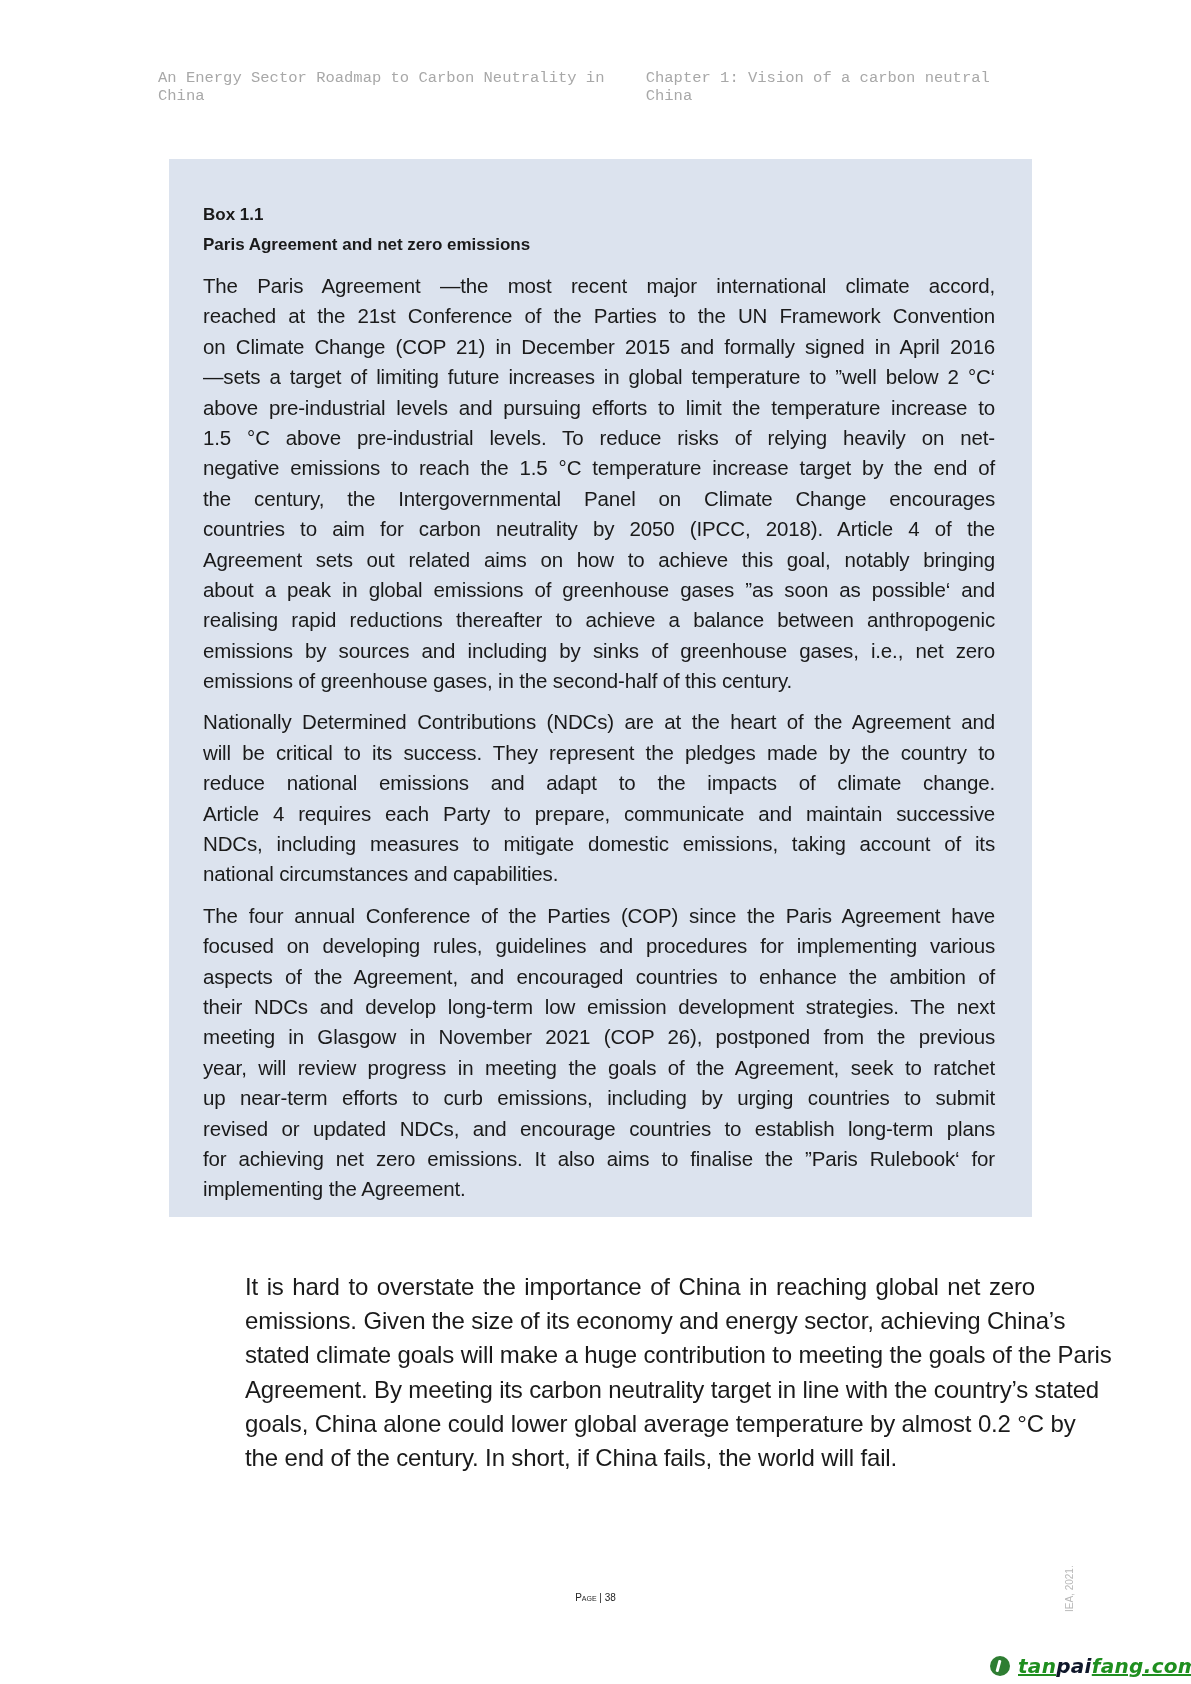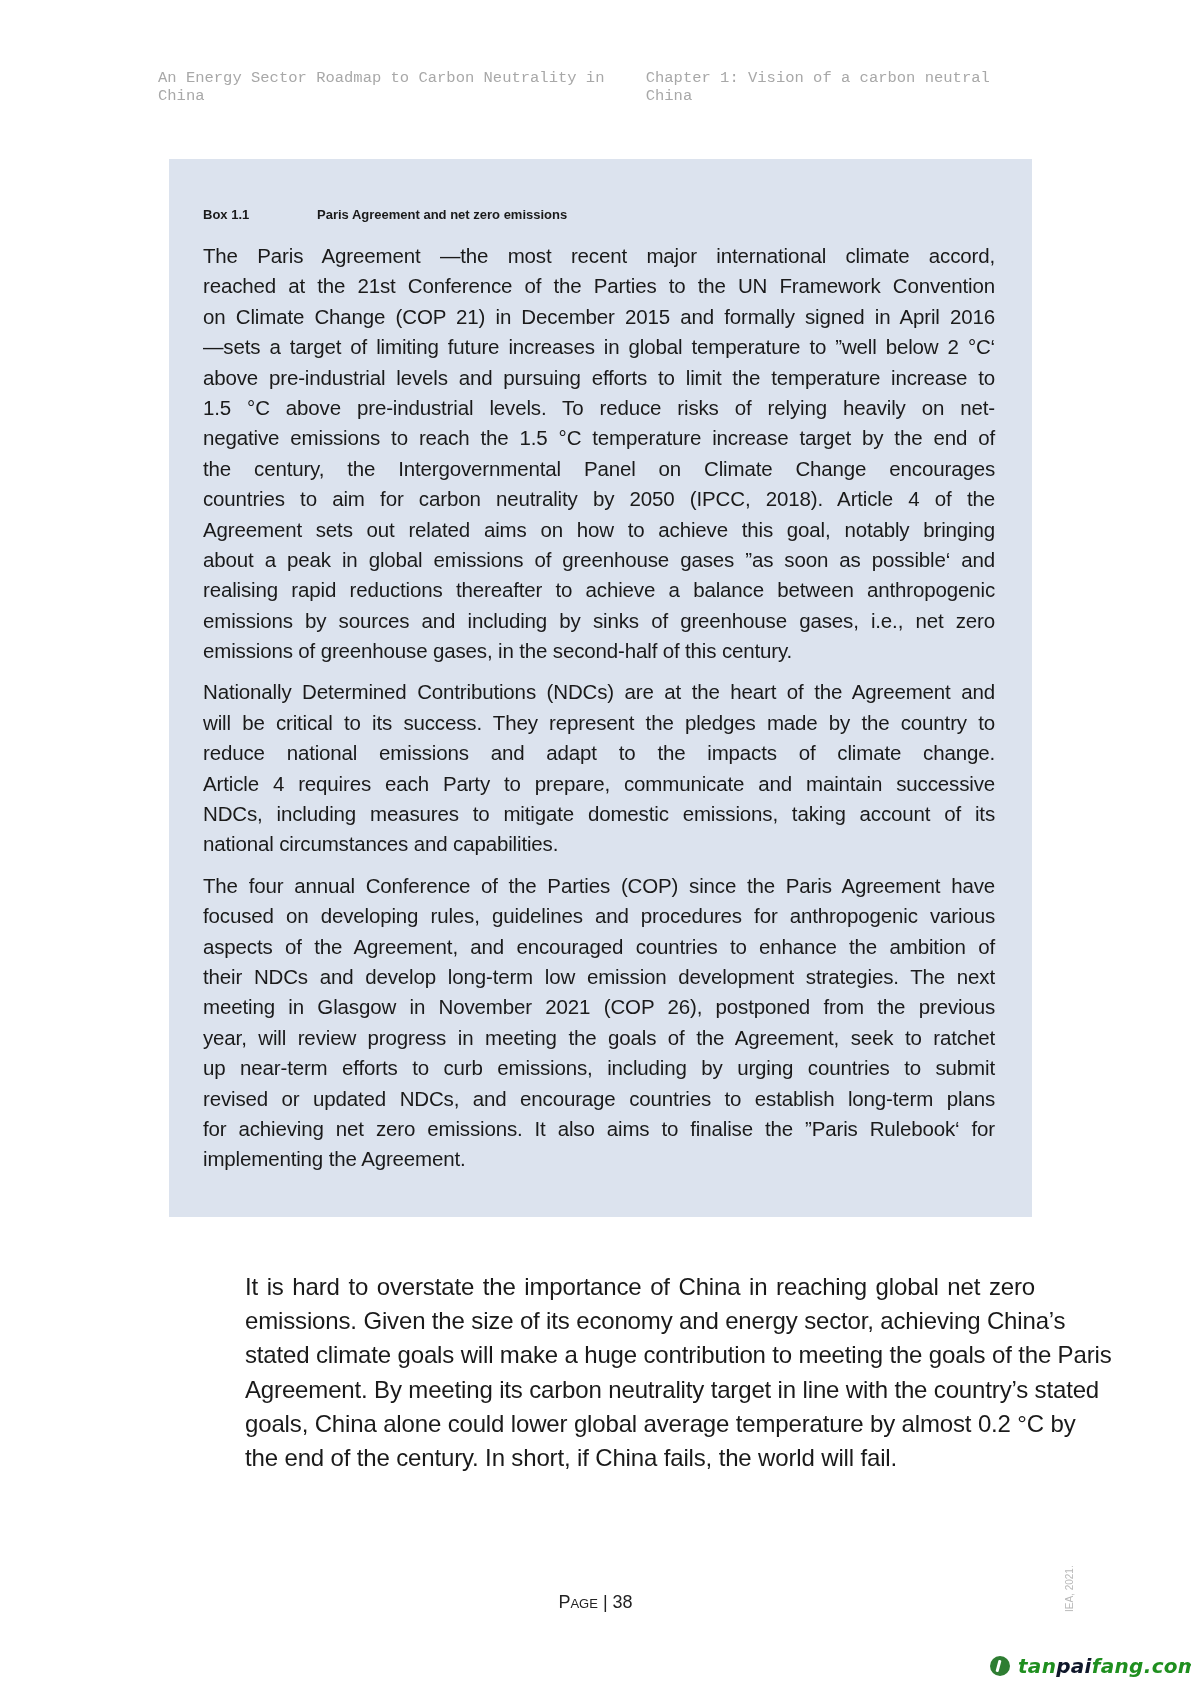--- a/index.html
+++ b/index.html
@@ -16,43 +16,44 @@
   }
   .box {
     position: absolute; left: 169px; top: 159px;
     width: 863px; height: 1058px;
     background: #dce3ee;
   }
   .box-inner {
     position: absolute; left: 34px; top: 41px; width: 792px;
   }
   .box-heading {
-    font-weight: bold; font-size: 13px; line-height: 30px;
+    font-weight: bold; font-size: 17px; line-height: 30px;
     display: flex;
+    flex-direction: column;
   }
   .box-heading .num { width: 114px; }
   .para { margin-top: 11px; }
   .box .line {
     font-size: 20.5px; line-height: 30.4px; height: 30.4px;
     text-align: justify; text-align-last: justify; white-space: nowrap;
     letter-spacing: -0.15px;
   }
   .box .line.last { text-align-last: left; }
   .body-text {
     position: absolute; left: 245px; top: 1270px; width: 790px;
   }
   .body-text .line {
     font-size: 24px; line-height: 34.2px; height: 34.2px;
     text-align: justify; text-align-last: justify; white-space: nowrap;
     letter-spacing: -0.15px;
   }
   .body-text .line.last { text-align-last: left; }
   .page-footer {
     position: absolute; top: 1592px; left: 0; width: 1191px; text-align: center;
-    font-size: 18px; color: #222;
+    font-size: 10px; color: #222;
   }
   .page-footer .small-caps { font-variant: small-caps; }
   .copyright {
     position: absolute; left: 1064px; top: 1612px;
     transform: rotate(-90deg); transform-origin: left top;
     font-size: 10px; color: #b8b8b8; white-space: nowrap;
   }
   .logo {
     position: absolute; left: 990px; top: 1652px; height: 28px;
     display: flex; align-items: center; gap: 8px;
@@ -62,21 +63,21 @@
     position: relative;
   }
   .logo-mark::after {
     content: ""; position: absolute; left: 7px; top: 4px; width: 3px; height: 12px;
     background: #ffffff; border-radius: 1px; transform: rotate(15deg);
   }
   .logo-text {
     font-family: "DejaVu Sans", sans-serif; font-weight: bold; font-style: italic;
     font-size: 20px; letter-spacing: 0.3px;
   }
-  .logo-text .g { color: #1f8f1f; }
+  .logo-text .g { color: #1f8f1f; text-decoration: underline; }
   .logo-text .b { color: #0f172a; }
 </style>
 </head>
 <body>
 
 <div class="running-header">
   <span>An Energy Sector Roadmap to Carbon Neutrality in China</span>
   <span>Chapter 1: Vision of a carbon neutral China</span>
 </div>
 
@@ -106,21 +107,21 @@
         <div class="para">
           <div class="line">Nationally Determined Contributions (NDCs) are at the heart of the Agreement and</div>
           <div class="line">will be critical to its success. They represent the pledges made by the country to</div>
           <div class="line">reduce national emissions and adapt to the impacts of climate change.</div>
           <div class="line">Article 4 requires each Party to prepare, communicate and maintain successive</div>
           <div class="line">NDCs, including measures to mitigate domestic emissions, taking account of its</div>
           <div class="line last">national circumstances and capabilities.</div>
         </div>
         <div class="para">
           <div class="line">The four annual Conference of the Parties (COP) since the Paris Agreement have</div>
-          <div class="line">focused on developing rules, guidelines and procedures for anthropogenic various</div>
+          <div class="line">focused on developing rules, guidelines and procedures for implementing various</div>
           <div class="line">aspects of the Agreement, and encouraged countries to enhance the ambition of</div>
           <div class="line">their NDCs and develop long-term low emission development strategies. The next</div>
           <div class="line">meeting in Glasgow in November 2021 (COP 26), postponed from the previous</div>
           <div class="line">year, will review progress in meeting the goals of the Agreement, seek to ratchet</div>
           <div class="line">up near-term efforts to curb emissions, including by urging countries to submit</div>
           <div class="line">revised or updated NDCs, and encourage countries to establish long-term plans</div>
           <div class="line">for achieving net zero emissions. It also aims to finalise the ”Paris Rulebook‘ for</div>
           <div class="line last">implementing the Agreement.</div>
         </div>
       </div>

